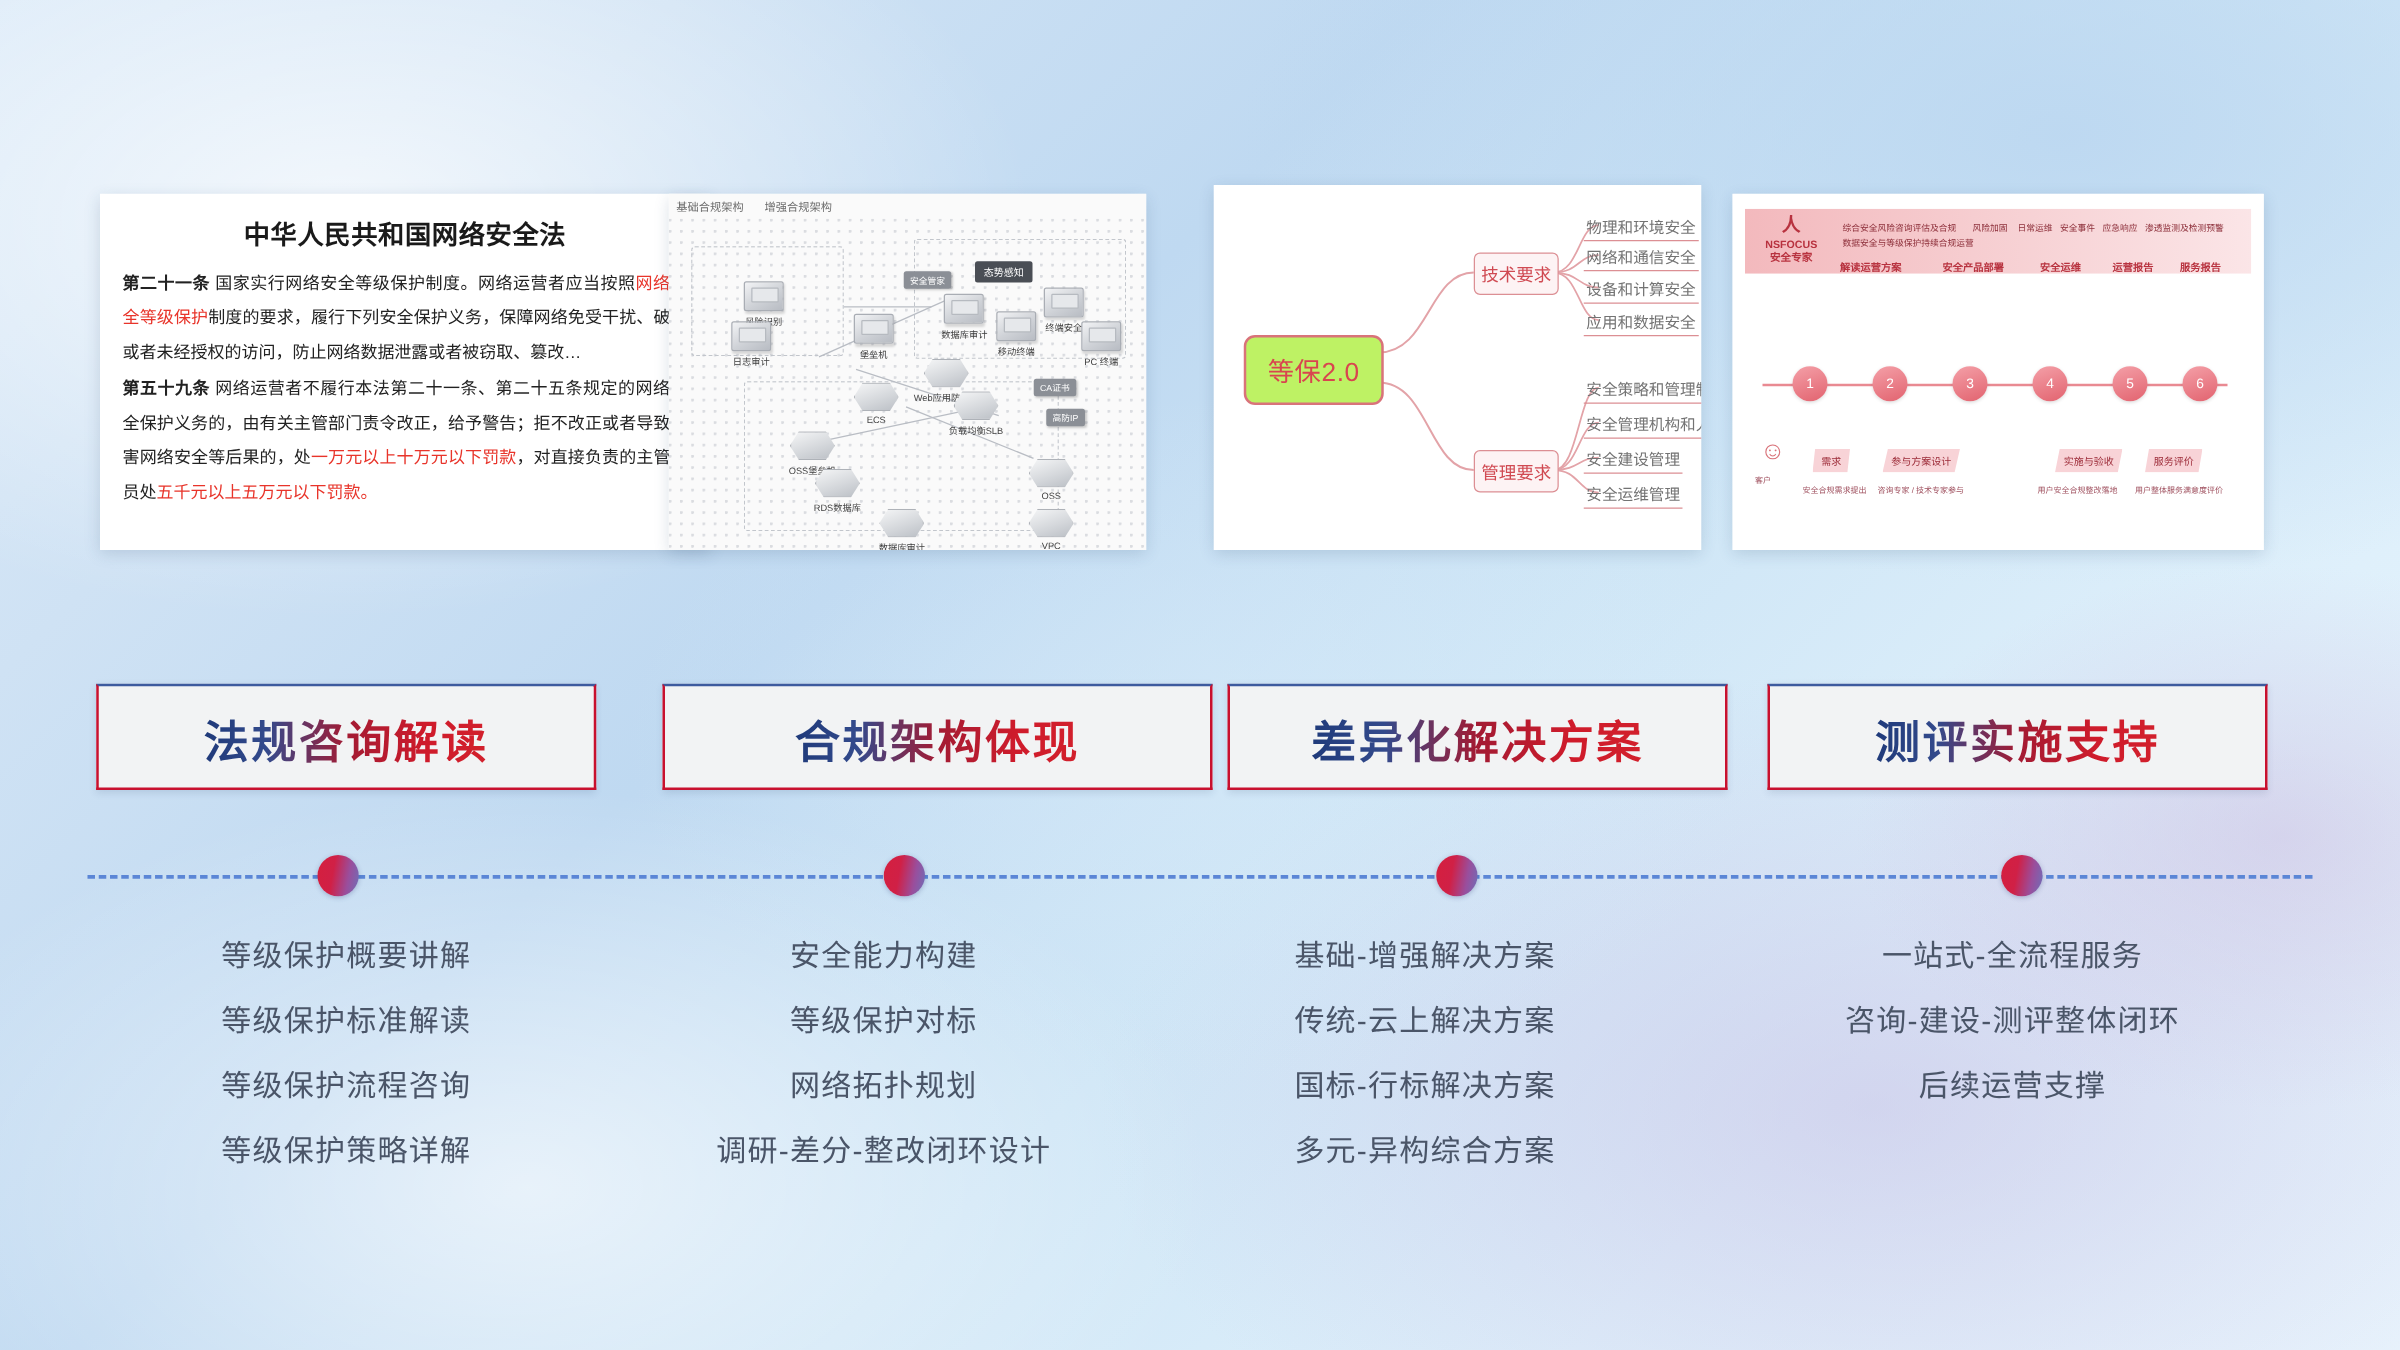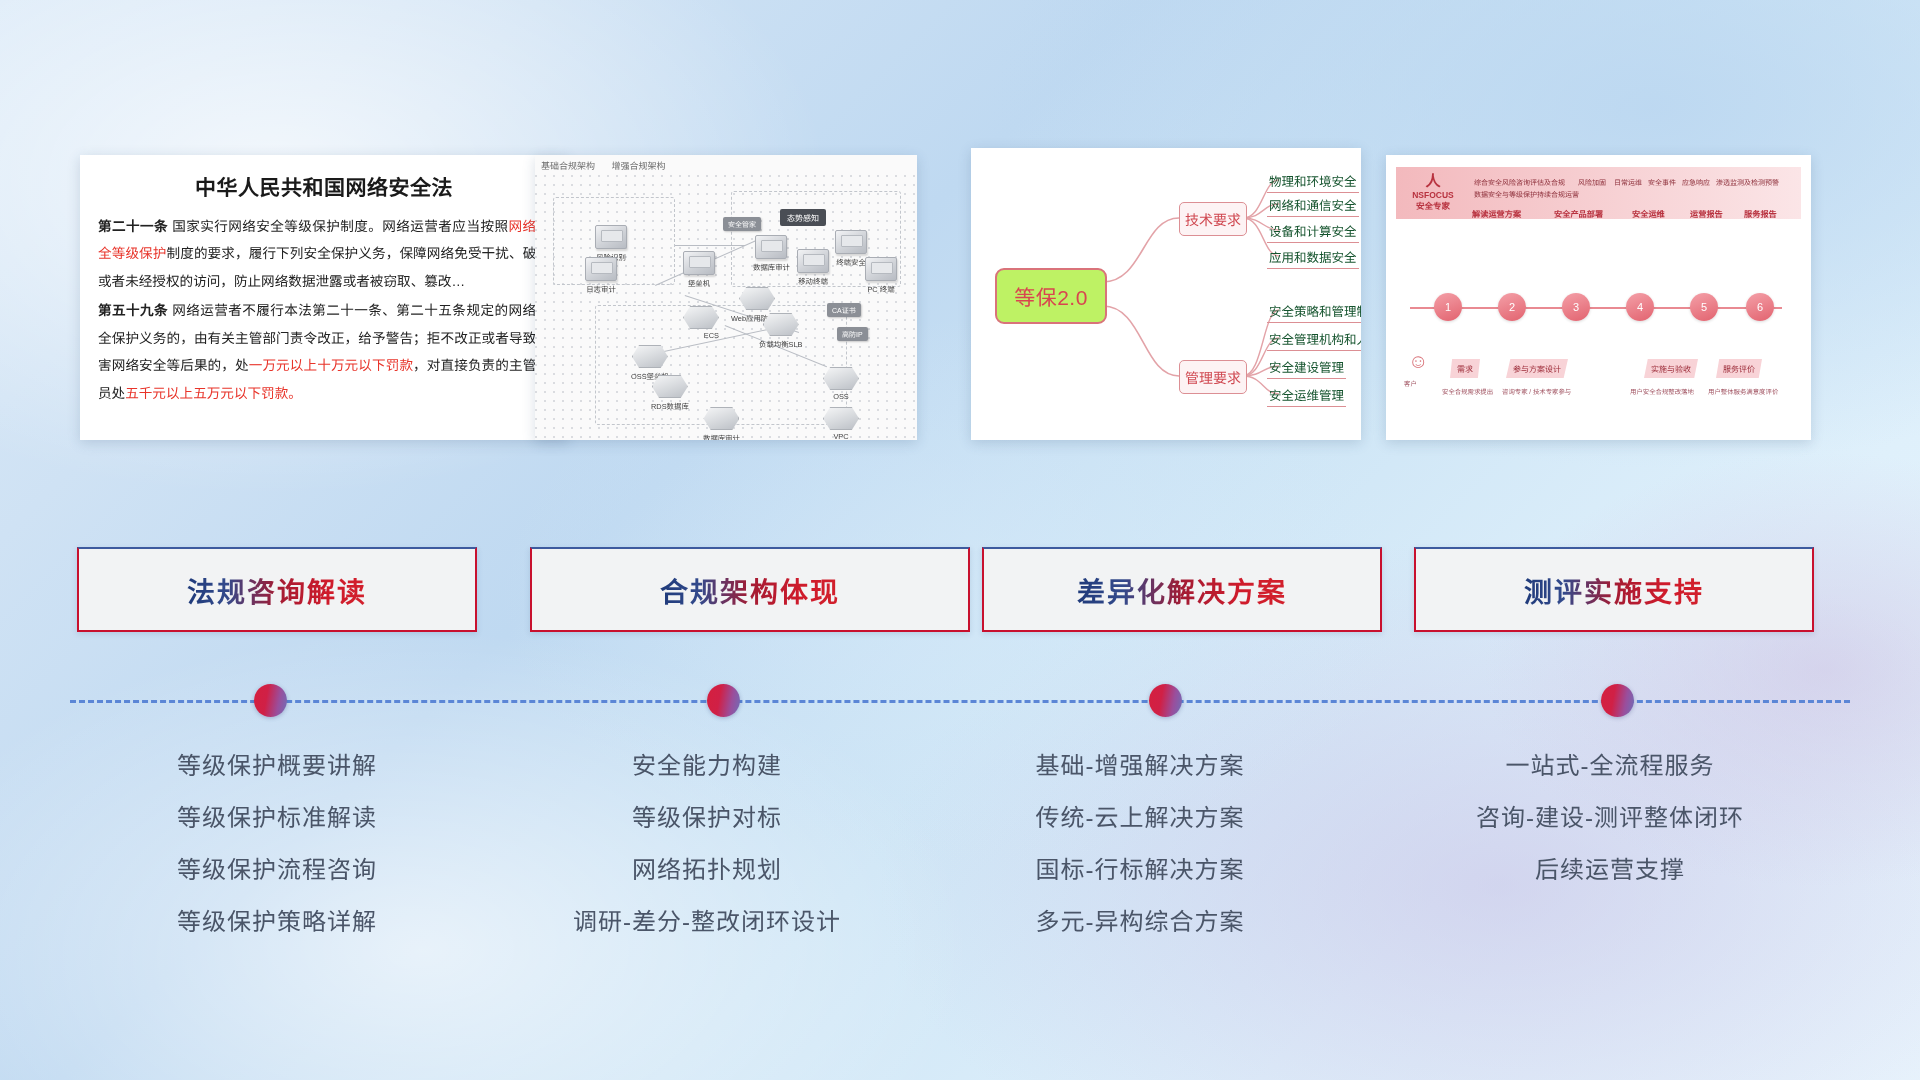--- a/index.html
+++ b/index.html
@@ -110,21 +110,21 @@
     border:2.5px solid #d9737a;border-radius:9px;background:#bef264;
     display:flex;align-items:center;justify-content:center;
     font-size:21px;color:#d9454f;letter-spacing:.5px;
   }
   .mm-b{
     position:absolute;border:1.6px solid #dc8f94;border-radius:5px;background:#fdf3f4;
     display:flex;align-items:center;justify-content:center;
     font-size:14px;color:#d04a52;white-space:nowrap;
   }
   .mm-leaf{
-    position:absolute;font-size:12.5px;color:#14532d;white-space:nowrap;
+    position:absolute;font-size:12.5px;color:#737373;white-space:nowrap;
     border-bottom:1.4px solid #dc8f94;padding:0 2px 2px 2px;
   }
   .mm-svg{position:absolute;inset:0;pointer-events:none;}
 
   
   .road{position:absolute;inset:0;background:#fff;}
   .road-banner{
     position:absolute;left:10px;top:12px;width:405px;height:52px;
     background:linear-gradient(90deg,#f3b9bd 0%,#f6cdd0 45%,#fbe5e7 100%);
     clip-path:polygon(0 0,100% 0,100% 100%,0 100%);
@@ -167,21 +167,21 @@
     border-top-color:#3d5a9e;
     box-sizing:border-box;
     display:flex;align-items:center;justify-content:center;
     box-shadow:0 2px 6px rgba(40,70,110,.14);
   }
   #banner-1{left:77px;  width:400px;}
   #banner-2{left:530px; width:440px;}
   #banner-3{left:982px; width:400px;}
   #banner-4{left:1414px;width:400px;}
   .banner-text{
-    font-size:28px;font-weight:600;letter-spacing:2px;
+    font-size:36px;font-weight:600;letter-spacing:2px;
     background:linear-gradient(90deg,#1f3a7a 0%,#2f49八 20%,#c41230 52%,#cf1b2b 100%);
     background:linear-gradient(90deg,#1f3a7a 0%,#334a8c 22%,#a31b33 50%,#cf1b2b 78%,#d2202c 100%);
     -webkit-background-clip:text;background-clip:text;color:transparent;
     white-space:nowrap;
   }
 
   
   .tl-line{
     position:absolute;left:70px;top:700px;width:1780px;height:0;
     border-top:3px dashed #5b86d6;
@@ -253,21 +253,21 @@
           <div class="node dark" style="left: 245px; top: 34px;">态势感知</div>
           <div class="node" style="left: 60px; top: 50px;"><div class="box"></div><span>风险识别</span></div>
           <div class="node" style="left: 50px; top: 82px;"><div class="box"></div><span>日志审计</span></div>
           <div class="node" style="left: 148px; top: 76px;"><div class="box"></div><span>堡垒机</span></div>
           <div class="node" style="left: 300px; top: 55px;"><div class="box"></div><span>终端安全</span></div>
           <div class="node" style="left: 218px; top: 60px;"><div class="box"></div><span>数据库审计</span></div>
           <div class="node" style="left: 330px; top: 82px;"><div class="box"></div><span>PC 终端</span></div>
           <div class="node" style="left: 262px; top: 74px;"><div class="box"></div><span>移动终端</span></div>
           <div class="node" style="left: 196px; top: 112px;"><div class="hexa"></div><span class="lbl-plain">Web应用防火墙</span></div>
           <div class="node" style="left: 224px; top: 138px;"><div class="hexa"></div><span class="lbl-plain">负载均衡SLB</span></div>
-          <div class="node" style="left: 148px; top: 131px; text-align: right;"><div class="hexa"></div><span class="lbl-plain">ECS</span></div>
+          <div class="node" style="left: 148px; top: 131px;"><div class="hexa"></div><span class="lbl-plain">ECS</span></div>
           <div class="node pill" style="left: 292px; top: 128px;">CA证书</div>
           <div class="node pill" style="left: 302px; top: 152px;">高防IP</div>
           <div class="node" style="left: 96px; top: 170px;"><div class="hexa"></div><span class="lbl-plain">OSS堡垒机</span></div>
           <div class="node" style="left: 116px; top: 200px;"><div class="hexa"></div><span class="lbl-plain">RDS数据库</span></div>
           <div class="node" style="left: 288px; top: 192px;"><div class="hexa"></div><span class="lbl-plain">OSS</span></div>
           <div class="node" style="left: 288px; top: 232px;"><div class="hexa"></div><span class="lbl-plain">VPC</span></div>
           <div class="node" style="left: 168px; top: 232px;"><div class="hexa"></div><span class="lbl-plain">数据库审计</span></div>
         </div>
     </div>
   </div>

